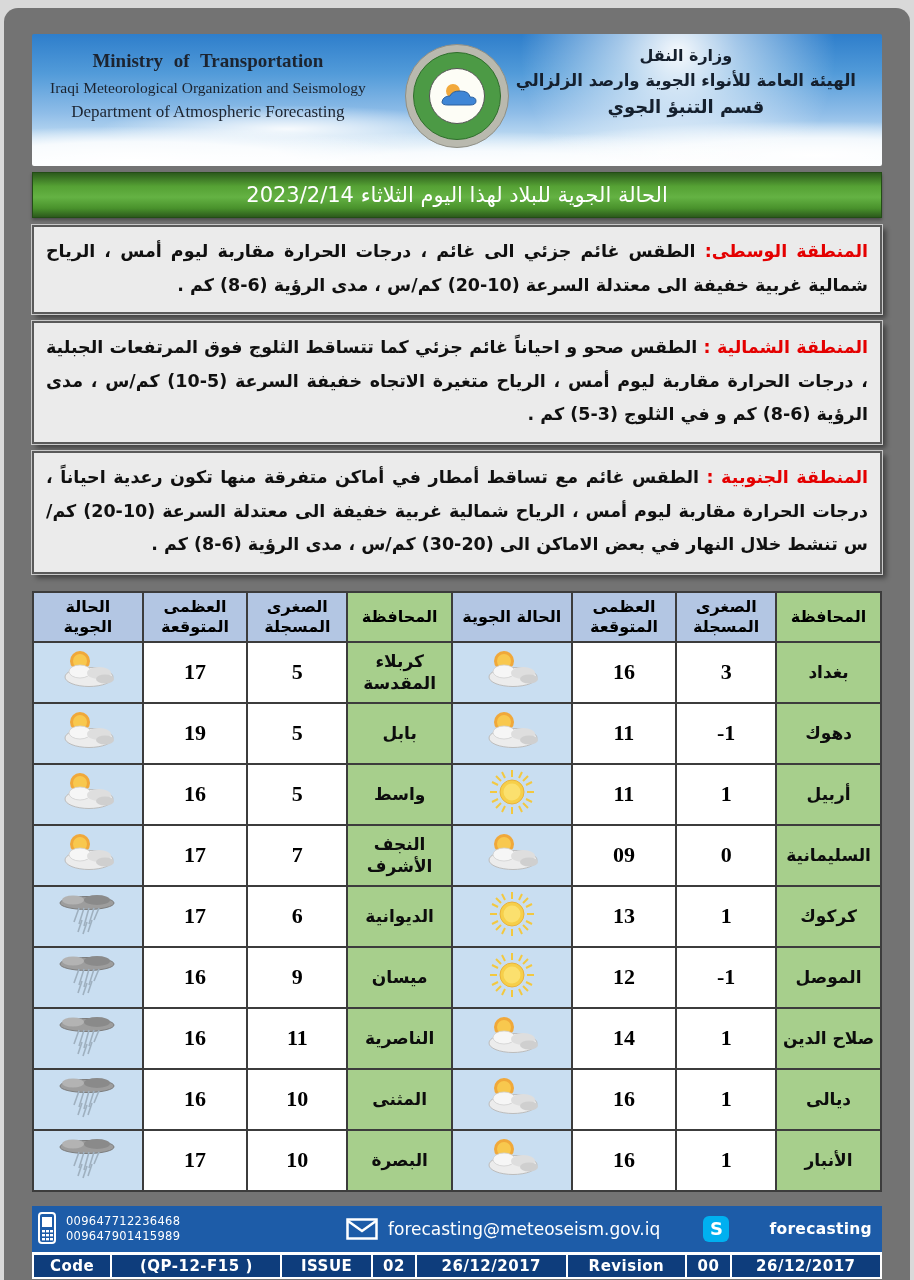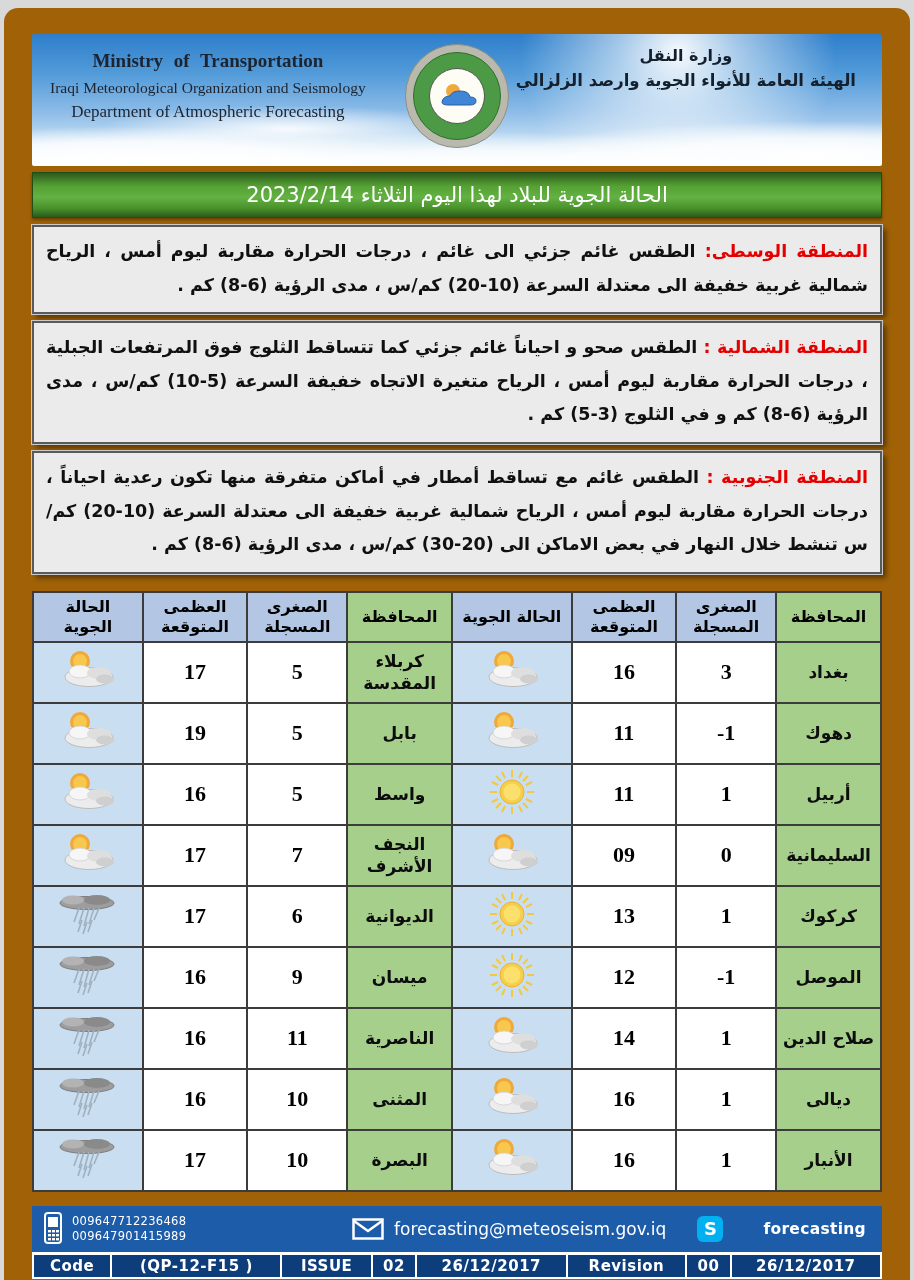--- a/index.html
+++ b/index.html
@@ -6,21 +6,21 @@
   body {
     width: 914px; height: 1280px;
     background: #d9d9d9;
     font-family: "DejaVu Sans", sans-serif;
     overflow: hidden;
   }
   .page {
     position: relative;
     width: 906px; height: 1272px;
     margin: 8px auto 0;
-    background: #a16207;
+    background: #737373;
     border-radius: 14px 14px 0 0;
   }
   .content { width: 850px; margin: 0 auto; padding-top: 26px; }
 
   
   .sky-header {
     position: relative;
     height: 132px;
     border-radius: 2px;
     overflow: hidden;
@@ -137,21 +137,21 @@
   col.c-min-r  { width: 100px; }
   col.c-prov-r { width: 105px; }
 
   
   .footer-band {
     margin-top: 14px;
     height: 46px;
     background: #1d5ca8;
     display: flex; align-items: center;
     color: #ffffff;
-    padding: 0 10px;
+    padding: 0 4px;
   }
   .phones { display: flex; align-items: center; gap: 8px; width: 250px; }
   .phone-nums { font-size: 11.5px; line-height: 1.25; letter-spacing: 0.3px; }
   .email-wrap { display: flex; align-items: center; gap: 10px; flex: 1; justify-content: flex-start; padding-left: 60px; }
   .email-text { font-size: 17px; }
   .skype-wrap { display: flex; align-items: center; gap: 8px; padding-right: 6px; }
   .skype-badge {
     width: 26px; height: 26px; border-radius: 6px;
     background: #00b0f0; color: #fff;
     display: flex; align-items: center; justify-content: center;
@@ -194,20 +194,21 @@
             <svg width="40" height="28" viewBox="0 0 40 28">
               <circle cx="16" cy="9" r="7" fill="#f2a93b"></circle>
               <path d="M5 20 q1-6 8-6 q2-5 10-5 q9 0 10 6 q6 0 6 4 q0 4-6 4 l-22 0 q-6 0-6-3 z" fill="#3f86d6" stroke="#2a5f9e" stroke-width="1"></path>
             </svg>
           </div>
         </div>
       </div>
       <div class="hdr-ar">
         <div class="a1">وزارة النقل</div>
         <div class="a2">الهيئة العامة للأنواء الجوية وارصد الزلزالي</div>
+        <div class="a3">قسم التنبؤ الجوي</div>
       </div>
     </div>
 
     <div class="banner">
       <span>الحالة الجوية للبلاد لهذا اليوم الثلاثاء 2023/2/14</span>
     </div>
 
     <div class="region-box">
       <span class="region-name">المنطقة الوسطى:</span><span> الطقس غائم جزئي الى غائم ، درجات الحرارة مقاربة ليوم أمس ، الرياح  شمالية غربية خفيفة الى معتدلة السرعة (10-20) كم/س ، مدى الرؤية (6-8) كم .</span>
     </div>

